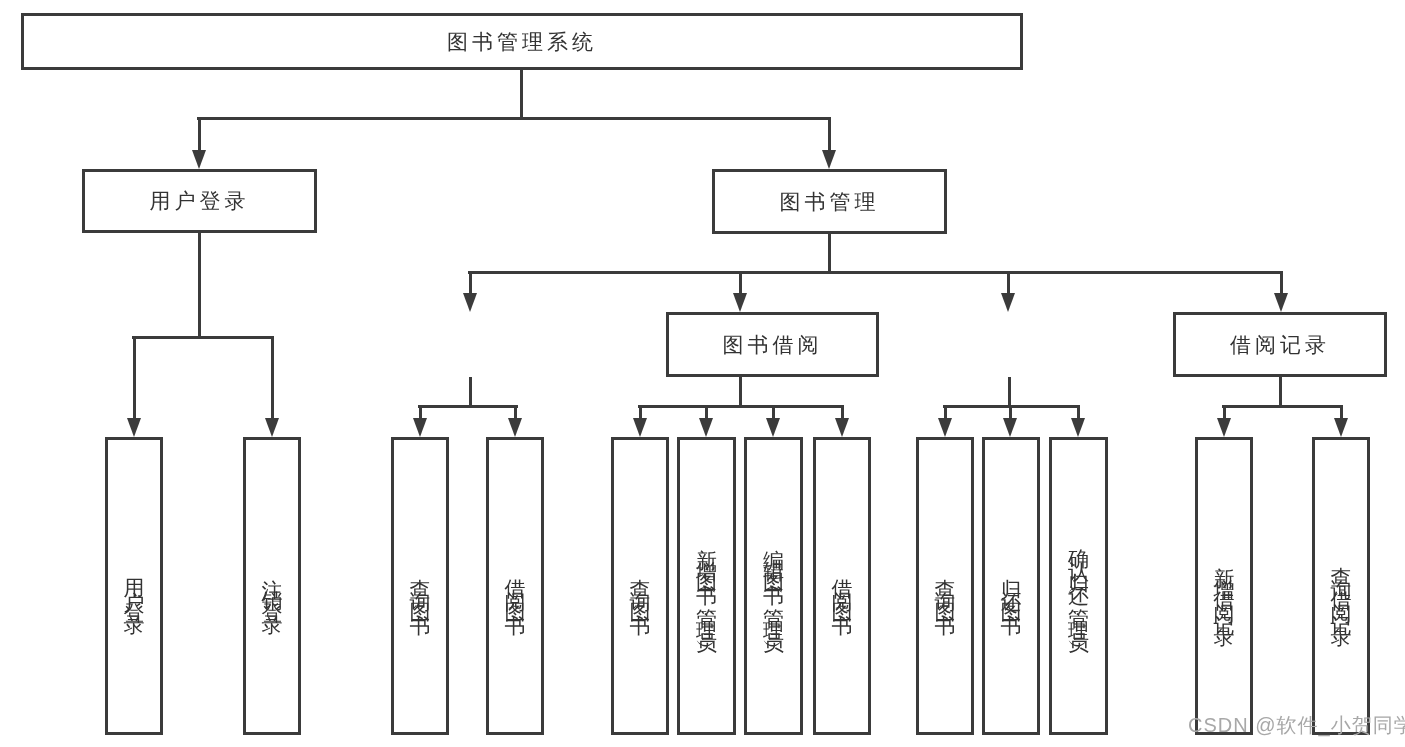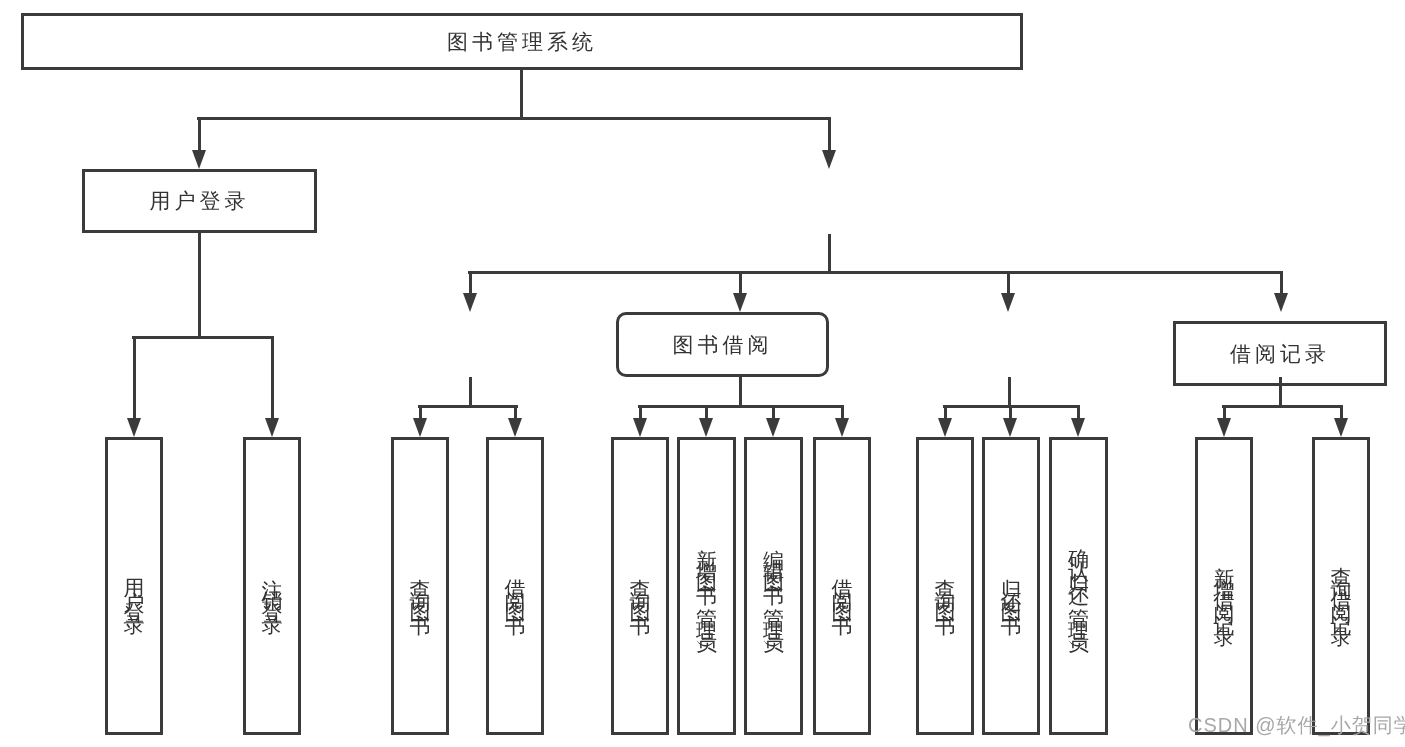--- a/index.html
+++ b/index.html
@@ -63,26 +63,27 @@
 </style>
 </head>
 <body>
 
 <div class="canvas">
 
   <div class="node" style="left:21px; top:13px; width:1002px; height:57px;">图书管理系统</div>
 
   <div class="node" style="left:82px; top:169px; width:235px; height:64px;">用户登录</div>
 
+  <div class="node" style="left:712px; top:169px; width:235px; height:65px;">图书管理</div>
 
 
-  <div class="node" style="left:616px; top:312px; width:213px; height:65px;border-radius:10px;">图书借阅</div>
+  <div class="node" style="left:666px; top:312px; width:213px; height:65px;">图书借阅</div>
 
 
-  <div class="node" style="left:1173px; top:321px; width:214px; height:65px;">借阅记录</div>
+  <div class="node" style="left:1173px; top:312px; width:214px; height:65px;">借阅记录</div>
 
   <div class="node vert" style="left:105px; top:437px; width:58px; height:298px;">用户登录</div>
 
   <div class="node vert" style="left:243px; top:437px; width:58px; height:298px;">注销登录</div>
 
   <div class="node vert" style="left:391px; top:437px; width:58px; height:298px;">查询图书</div>
 
   <div class="node vert" style="left:486px; top:437px; width:58px; height:298px;">借阅图书</div>
 
   <div class="node vert" style="left:611px; top:437px; width:58px; height:298px;">查询图书</div>

